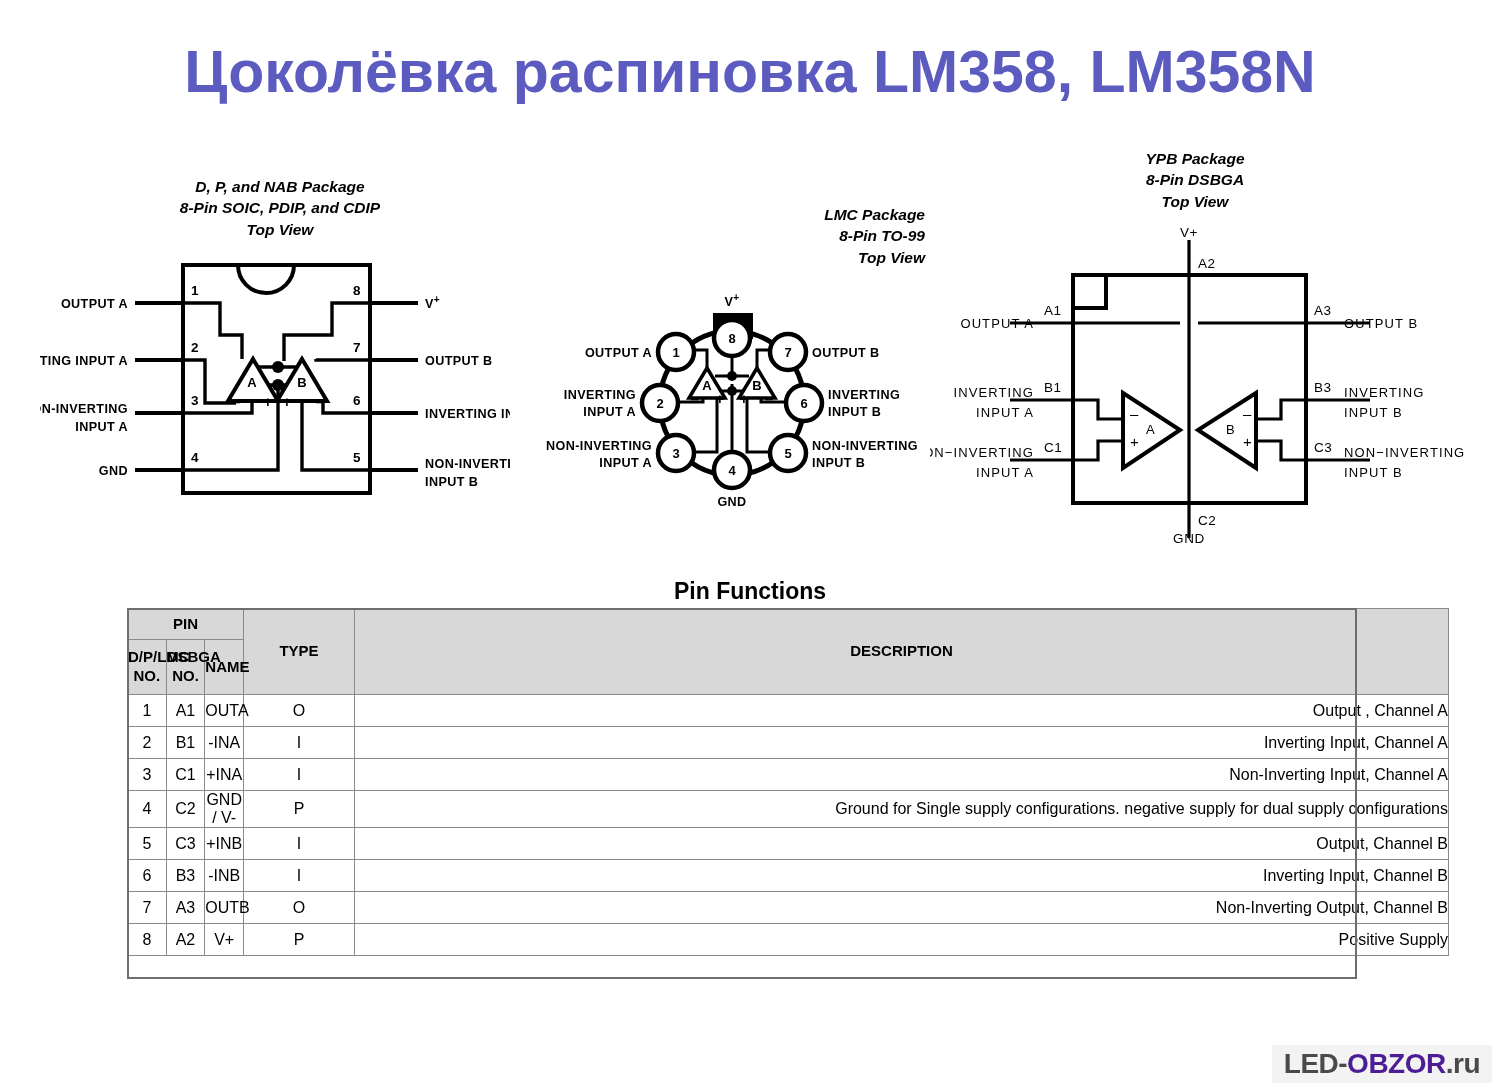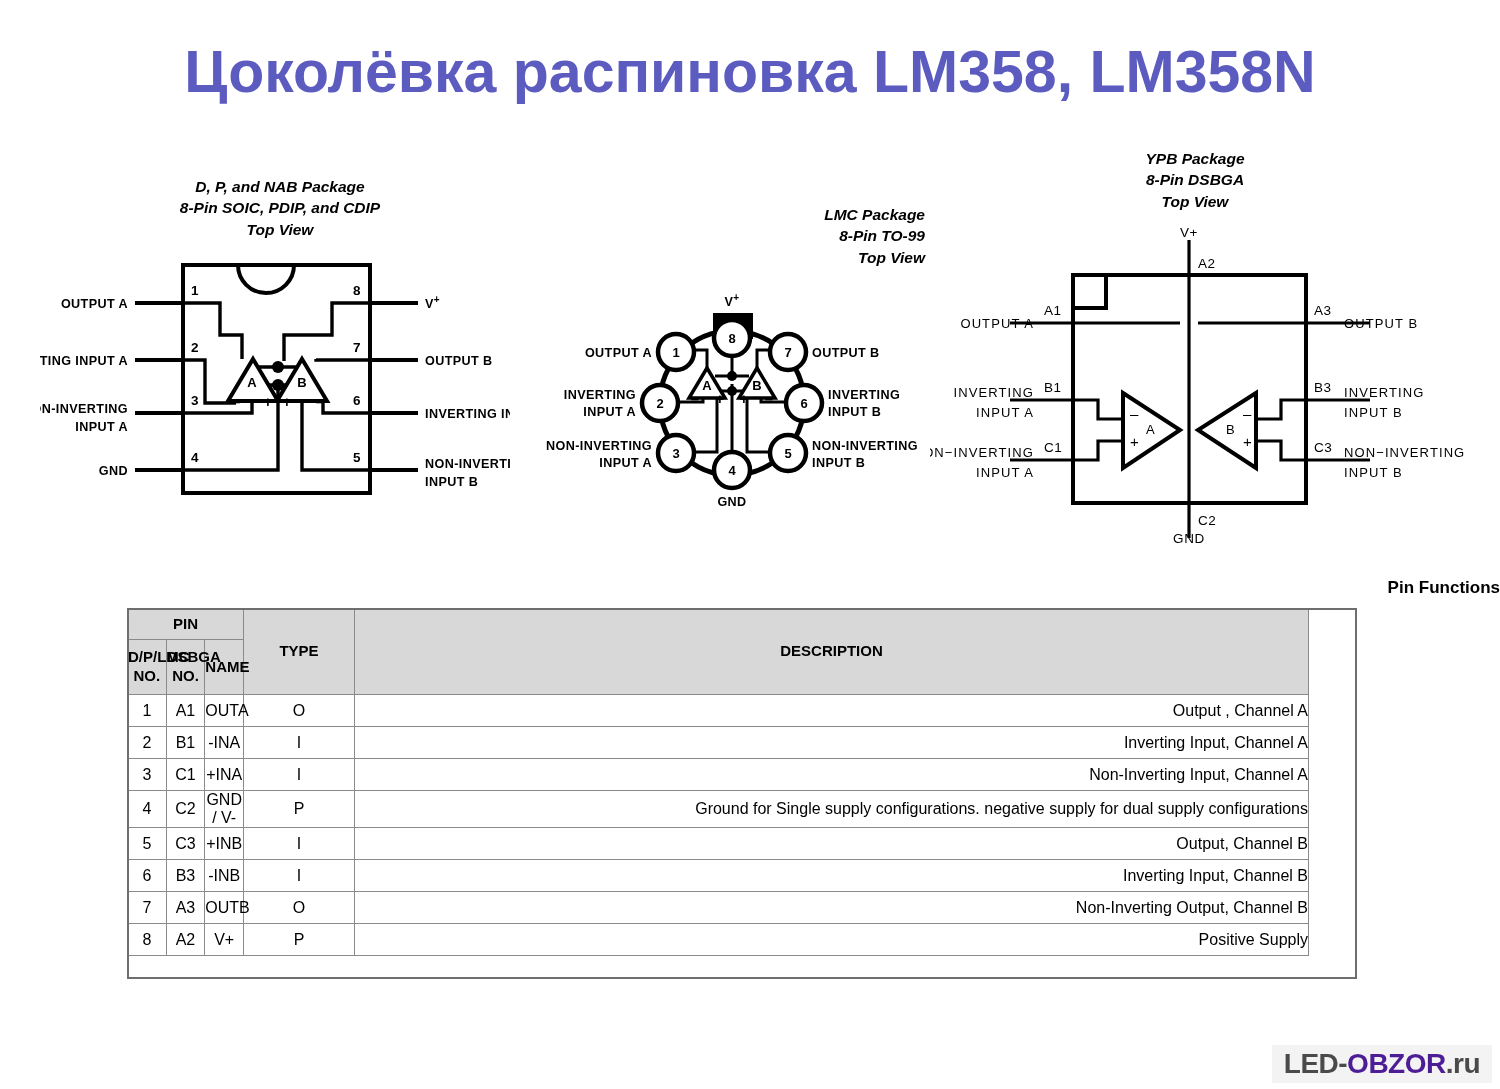--- a/index.html
+++ b/index.html
@@ -77,32 +77,32 @@
   .sgn  { font-size: 15px; font-weight: bold; fill: #000; }
   .sgn-thin { font-size: 15px; fill: #000; }
   .circnum { font-size: 13px; font-weight: bold; fill: #000; }
 
   
   #pinfunc-heading {
     position: absolute;
     left: 0;
     top: 578px;
     width: 1500px;
-    text-align: right;
-    font-size: 17px;
+    text-align: center;
+    font-size: 23px;
     font-weight: bold;
     color: #000;
   }
 
   
   #pin-table-wrap {
     position: absolute;
     left: 127px;
     top: 608px;
-    width: 1182px;
+    width: 1322px;
   }
   table.pintable {
     border-collapse: collapse;
     width: 100%;
     table-layout: fixed;
     font-size: 15.5px;
     color: #000;
   }
   table.pintable th,
   table.pintable td {

